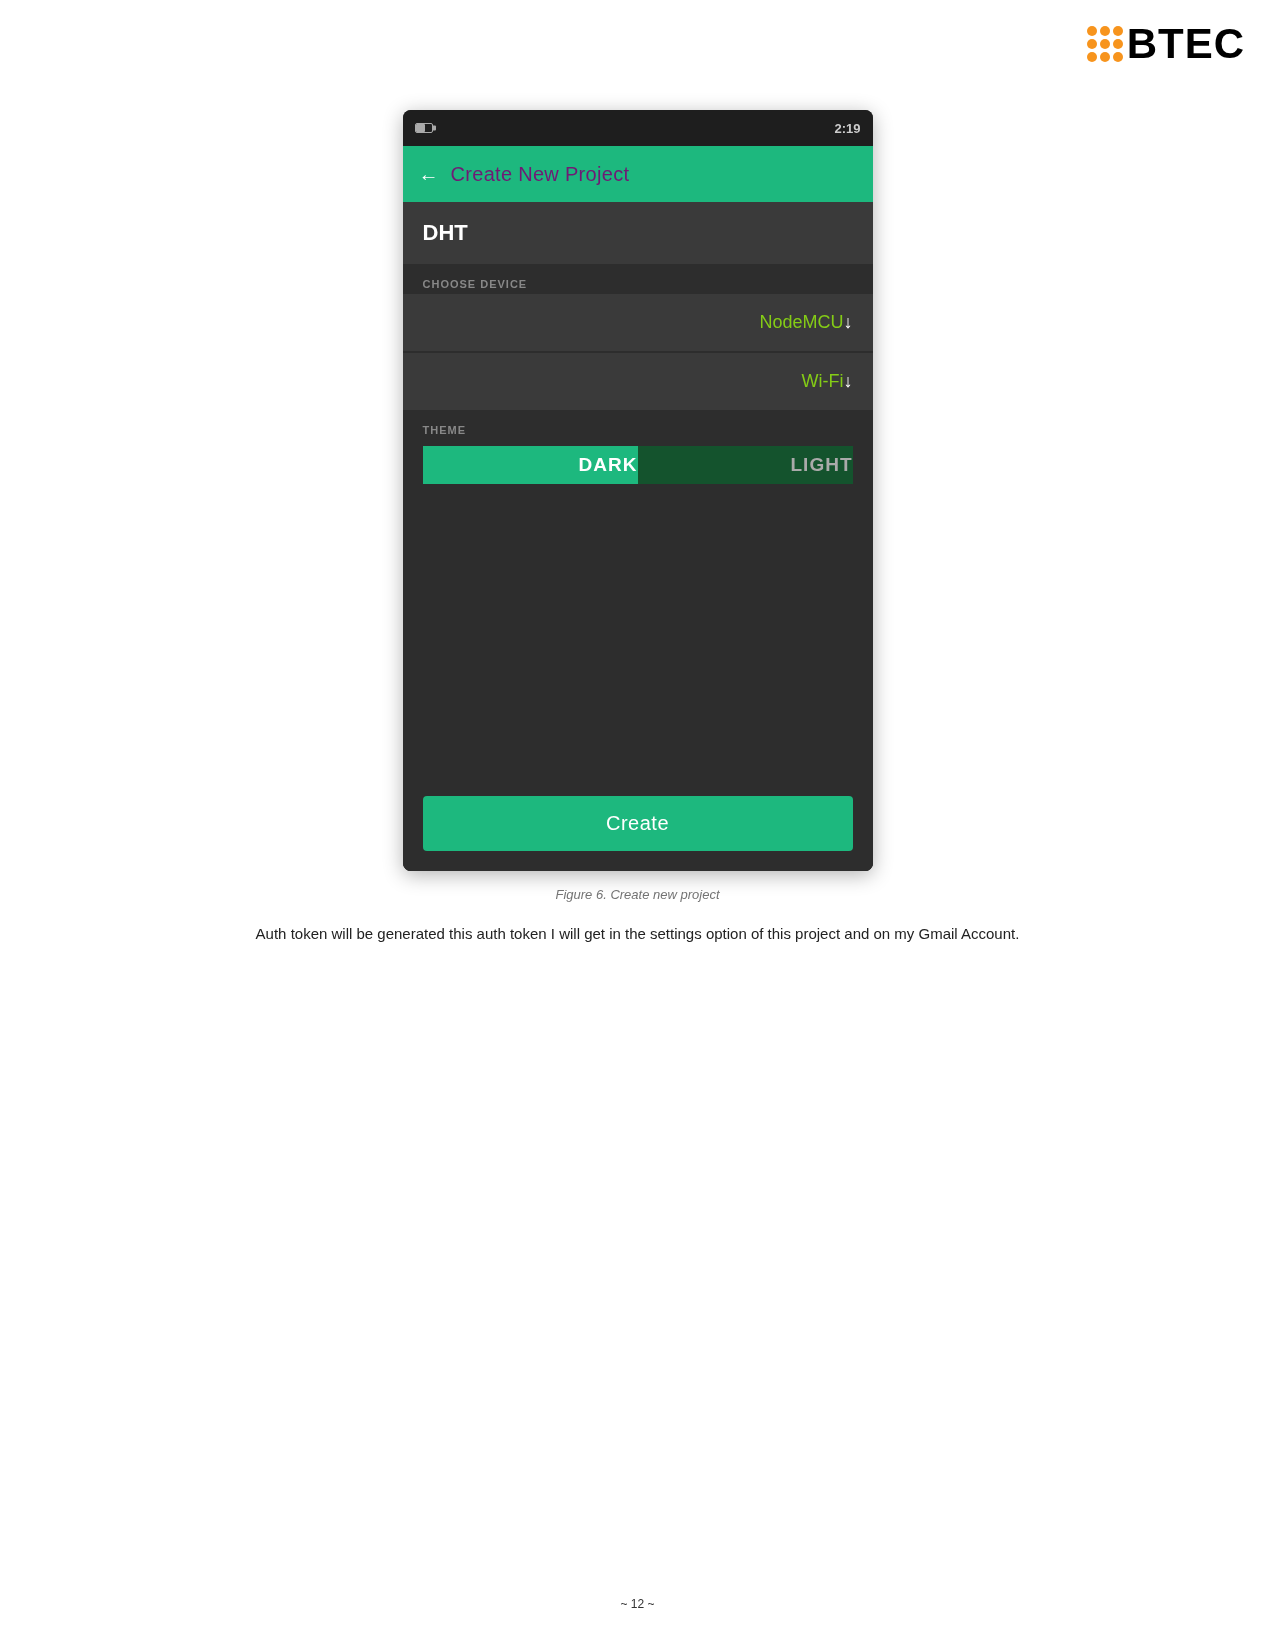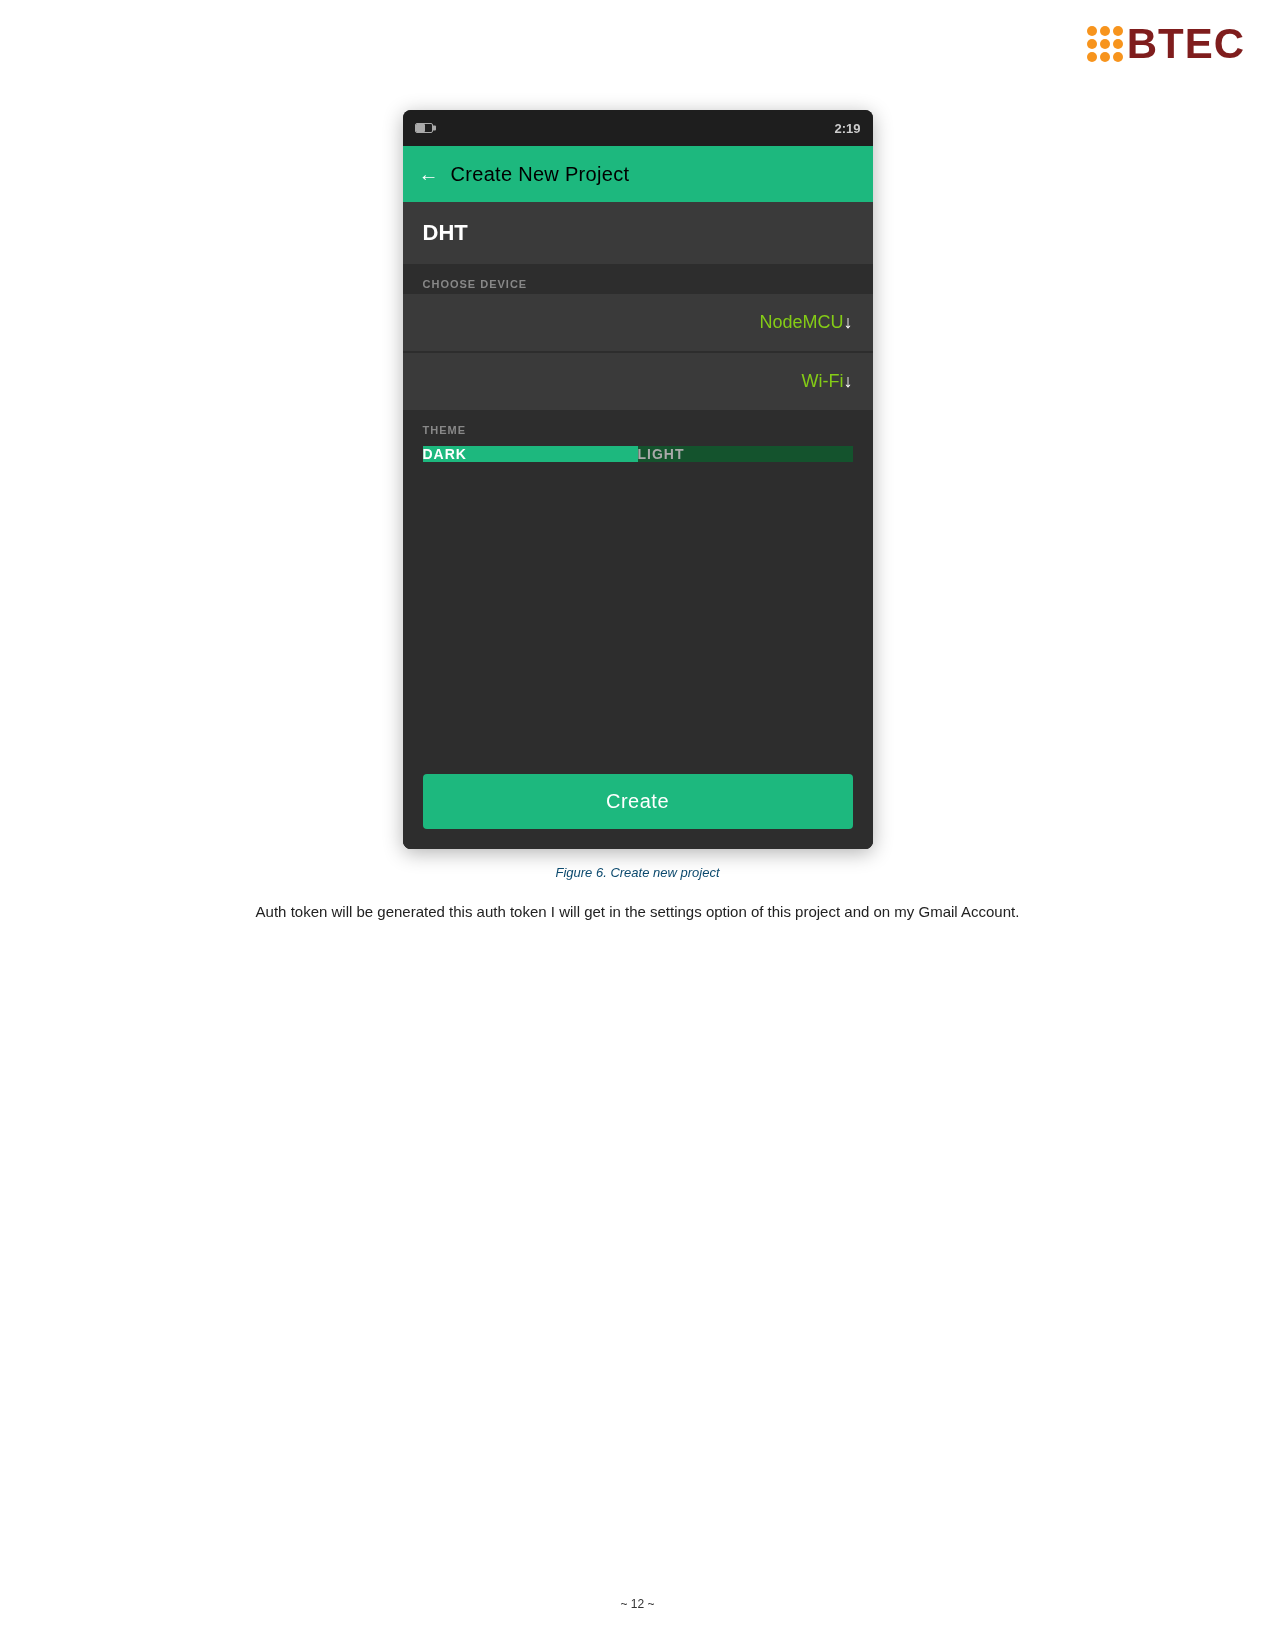--- a/index.html
+++ b/index.html
@@ -27,21 +27,21 @@
     }
     .logo-dot {
       width: 10px;
       height: 10px;
       border-radius: 50%;
       background: #f7941d;
     }
     .logo-text {
       font-size: 42px;
       font-weight: 900;
-      color: #7f1d1d;
+      color: #000000;
       letter-spacing: 1px;
     }
 
     
     .page-content {
       padding-top: 110px;
       display: flex;
       flex-direction: column;
       align-items: center;
     }
@@ -108,21 +108,21 @@
       padding: 14px 16px;
       gap: 12px;
       min-height: 56px;
     }
     .back-arrow {
       color: #ffffff;
       font-size: 20px;
       cursor: pointer;
     }
     .app-title {
-      color: #000000;
+      color: #701a75;
       font-size: 20px;
       font-weight: 500;
       letter-spacing: 0.3px;
       text-align: right;
     }
 
     
     .form-area {
       background: #2d2d2d;
       padding: 0;
@@ -181,23 +181,23 @@
     .theme-section {
       padding: 8px 20px 16px 20px;
     }
     .theme-toggle-row {
       display: flex;
       width: 100%;
       gap: 0;
     }
     .theme-btn {
       flex: 1;
-      padding: 0 0;
-      text-align: left;
-      font-size: 14px;
+      padding: 8px 0;
+      text-align: right;
+      font-size: 19px;
       font-weight: 700;
       letter-spacing: 1px;
       cursor: pointer;
       text-transform: uppercase;
       border: none;
       outline: none;
     }
     .theme-btn-dark {
       background: #1db87e;
       color: #ffffff;
@@ -228,21 +228,21 @@
       border: none;
       border-radius: 4px;
       cursor: pointer;
       letter-spacing: 0.5px;
     }
 
     
     .figure-caption {
       margin-top: 16px;
       font-size: 13px;
-      color: #0c4a6e;
+      color: #737373;
       font-style: italic;
       text-align: center;
     }
 
     
     .body-text {
       margin-top: 20px;
       max-width: 1100px;
       padding: 0 80px;
       font-size: 15px;

